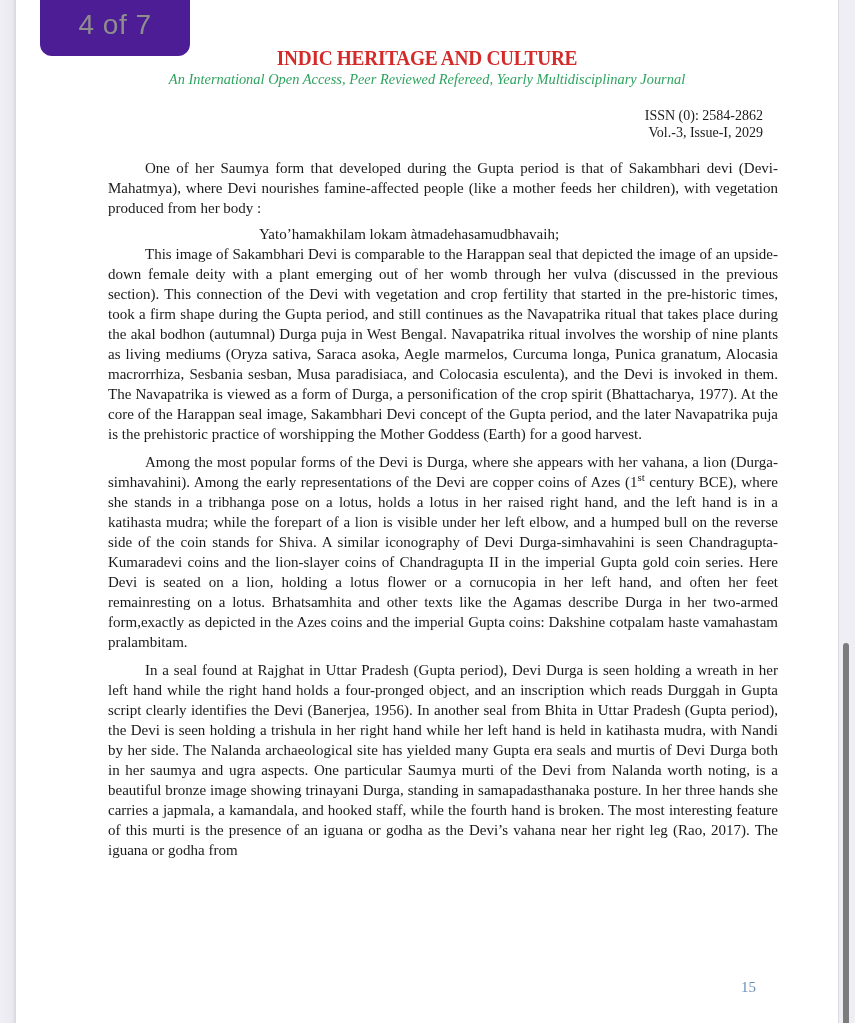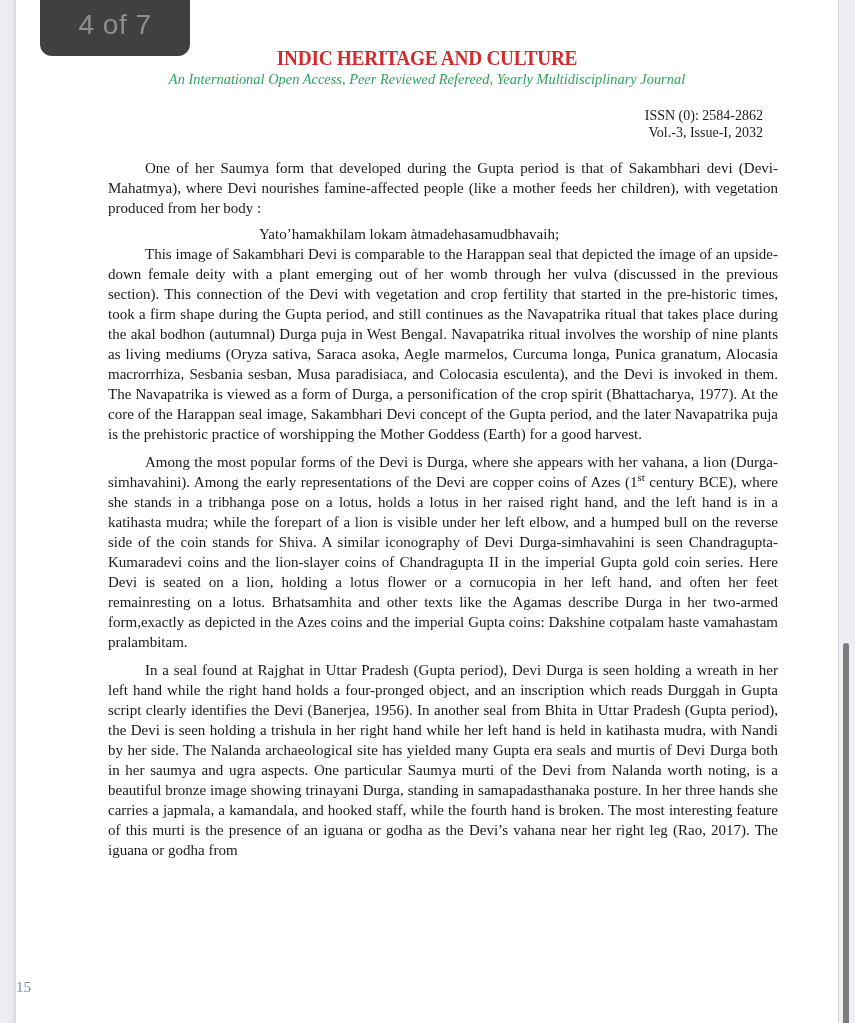--- a/index.html
+++ b/index.html
@@ -13,21 +13,21 @@
     .viewer-left-edge {
       position: absolute; left: 0; top: 0; width: 16px; height: 1023px;
       background: linear-gradient(to right, #f0eff5 0, #ebeaf0 12px, #d9d8de 16px);
     }
     .page {
       position: absolute; left: 16px; top: 0; width: 822px; height: 1023px;
       background: #ffffff;
     }
     .page-counter {
       position: absolute; left: 40px; top: 0; width: 150px; height: 56px;
-      background: #404040;
+      background: #4c1d95;
       border-radius: 0 0 12px 12px;
       z-index: 3;
       display: flex; align-items: center; justify-content: center;
     }
     .page-counter span {
       font-family: "Liberation Sans", sans-serif;
       font-size: 28px; color: #8e8e8e; letter-spacing: 0.5px;
       margin-top: -6px;
     }
     .journal-title {
@@ -58,21 +58,21 @@
     }
     .body-text p.first { margin-bottom: 6px; }
     .verse {
       margin-left: 151px; 
       font-size: 15px; line-height: 20px;
     }
     .verse div { white-space: nowrap; }
     sup { font-size: 11px; vertical-align: 6px; line-height: 0; }
     .page-number {
       position: absolute; left: 16px; width: 740px; top: 979px;
-      text-align: left; font-size: 15px; color: #6a8fb5;
+      text-align: right; font-size: 15px; color: #6a8fb5;
     }
     .scroll-track {
       position: absolute; left: 838px; top: 0; width: 17px; height: 1023px;
       background: #efeef4;
       border-left: 1px solid #dcdbe1;
     }
     .scroll-thumb {
       position: absolute; left: 843px; top: 643px; width: 6px; height: 380px;
       background: #7c7c7c; border-radius: 3px 3px 0 0;
     }
@@ -86,21 +86,21 @@
 
 <div class="page-counter">
   <span>4 of 7</span>
 </div>
 
 <div class="journal-title" style="color: rgb(212, 42, 42);">INDIC HERITAGE AND CULTURE</div>
 <div class="journal-subtitle" style="color: rgb(46, 163, 95);">An International Open Access, Peer Reviewed Refereed, Yearly Multidisciplinary Journal</div>
 
 <div class="issn-block">
   <div>ISSN (0): 2584-2862</div>
-  <div>Vol.-3, Issue-I, 2032</div>
+  <div>Vol.-3, Issue-I, 2029</div>
 </div>
 
 <div class="body-text">
   <p class="first">One of her Saumya form that developed during the Gupta period is that of Sakambhari devi (Devi-Mahatmya), where Devi nourishes famine-affected people (like a mother feeds her children), with vegetation produced from her body :</p>
   <div class="verse">
     <div>Yato’hamakhilam lokam àtmadehasamudbhavaih;</div>
   </div>
   <p>This image of Sakambhari Devi is comparable to the Harappan seal that depicted the image of an upside-down female deity with a plant emerging out of her womb through her vulva (discussed in the previous section). This connection of the Devi with vegetation and crop fertility that started in the pre-historic times, took a firm shape during the Gupta period, and still continues as the Navapatrika ritual that takes place during the akal bodhon (autumnal) Durga puja in West Bengal. Navapatrika ritual involves the worship of nine plants as living mediums (Oryza sativa, Saraca asoka, Aegle marmelos, Curcuma longa, Punica granatum, Alocasia macrorrhiza, Sesbania sesban, Musa paradisiaca, and Colocasia esculenta), and the Devi is invoked in them. The Navapatrika is viewed as a form of Durga, a personification of the crop spirit (Bhattacharya, 1977). At the core of the Harappan seal image, Sakambhari Devi concept of the Gupta period, and the later Navapatrika puja is the prehistoric practice of worshipping the Mother Goddess (Earth) for a good harvest.</p>
   <p><span>Among the most popular forms of the Devi is Durga, where she appears with her vahana, a lion (Durga-simhavahini).  Among the early representations of the Devi are copper coins of Azes (1</span><sup>st</sup><span> century BCE), where she stands in a tribhanga pose on a lotus, holds a lotus in her raised right hand, and the left hand is in a katihasta mudra; while the forepart of a lion is visible under her left elbow, and a humped bull on the reverse side of the coin stands for Shiva. A similar iconography of Devi Durga-simhavahini is seen Chandragupta-Kumaradevi coins and the lion-slayer coins of Chandragupta II in the imperial Gupta gold coin series. Here Devi is seated on a lion, holding a lotus flower or a cornucopia in her left hand, and often her feet remainresting on a lotus. Brhatsamhita and other texts like the Agamas describe Durga in her two-armed form,exactly as depicted in the Azes coins and the imperial Gupta coins: Dakshine cotpalam haste vamahastam pralambitam.</span></p>
   <p>In a seal found at Rajghat in Uttar Pradesh (Gupta period), Devi Durga is seen holding a wreath in her left hand while the right hand holds a four-pronged object, and an inscription which reads Durggah in Gupta script clearly identifies the Devi (Banerjea, 1956). In another seal from Bhita in Uttar Pradesh (Gupta period), the Devi is seen holding a trishula in her right hand while her left hand is held in katihasta mudra, with Nandi by her side. The Nalanda archaeological site has yielded many Gupta era seals and murtis of Devi Durga both in her saumya and ugra aspects. One particular Saumya murti of the Devi from Nalanda worth noting, is a beautiful bronze image showing trinayani Durga, standing in samapadasthanaka posture. In her three hands she carries a japmala, a kamandala, and hooked staff, while the fourth hand is broken. The most interesting feature of this murti is the presence of an iguana or godha as the Devi’s vahana near her right leg (Rao, 2017). The iguana or godha from</p>

